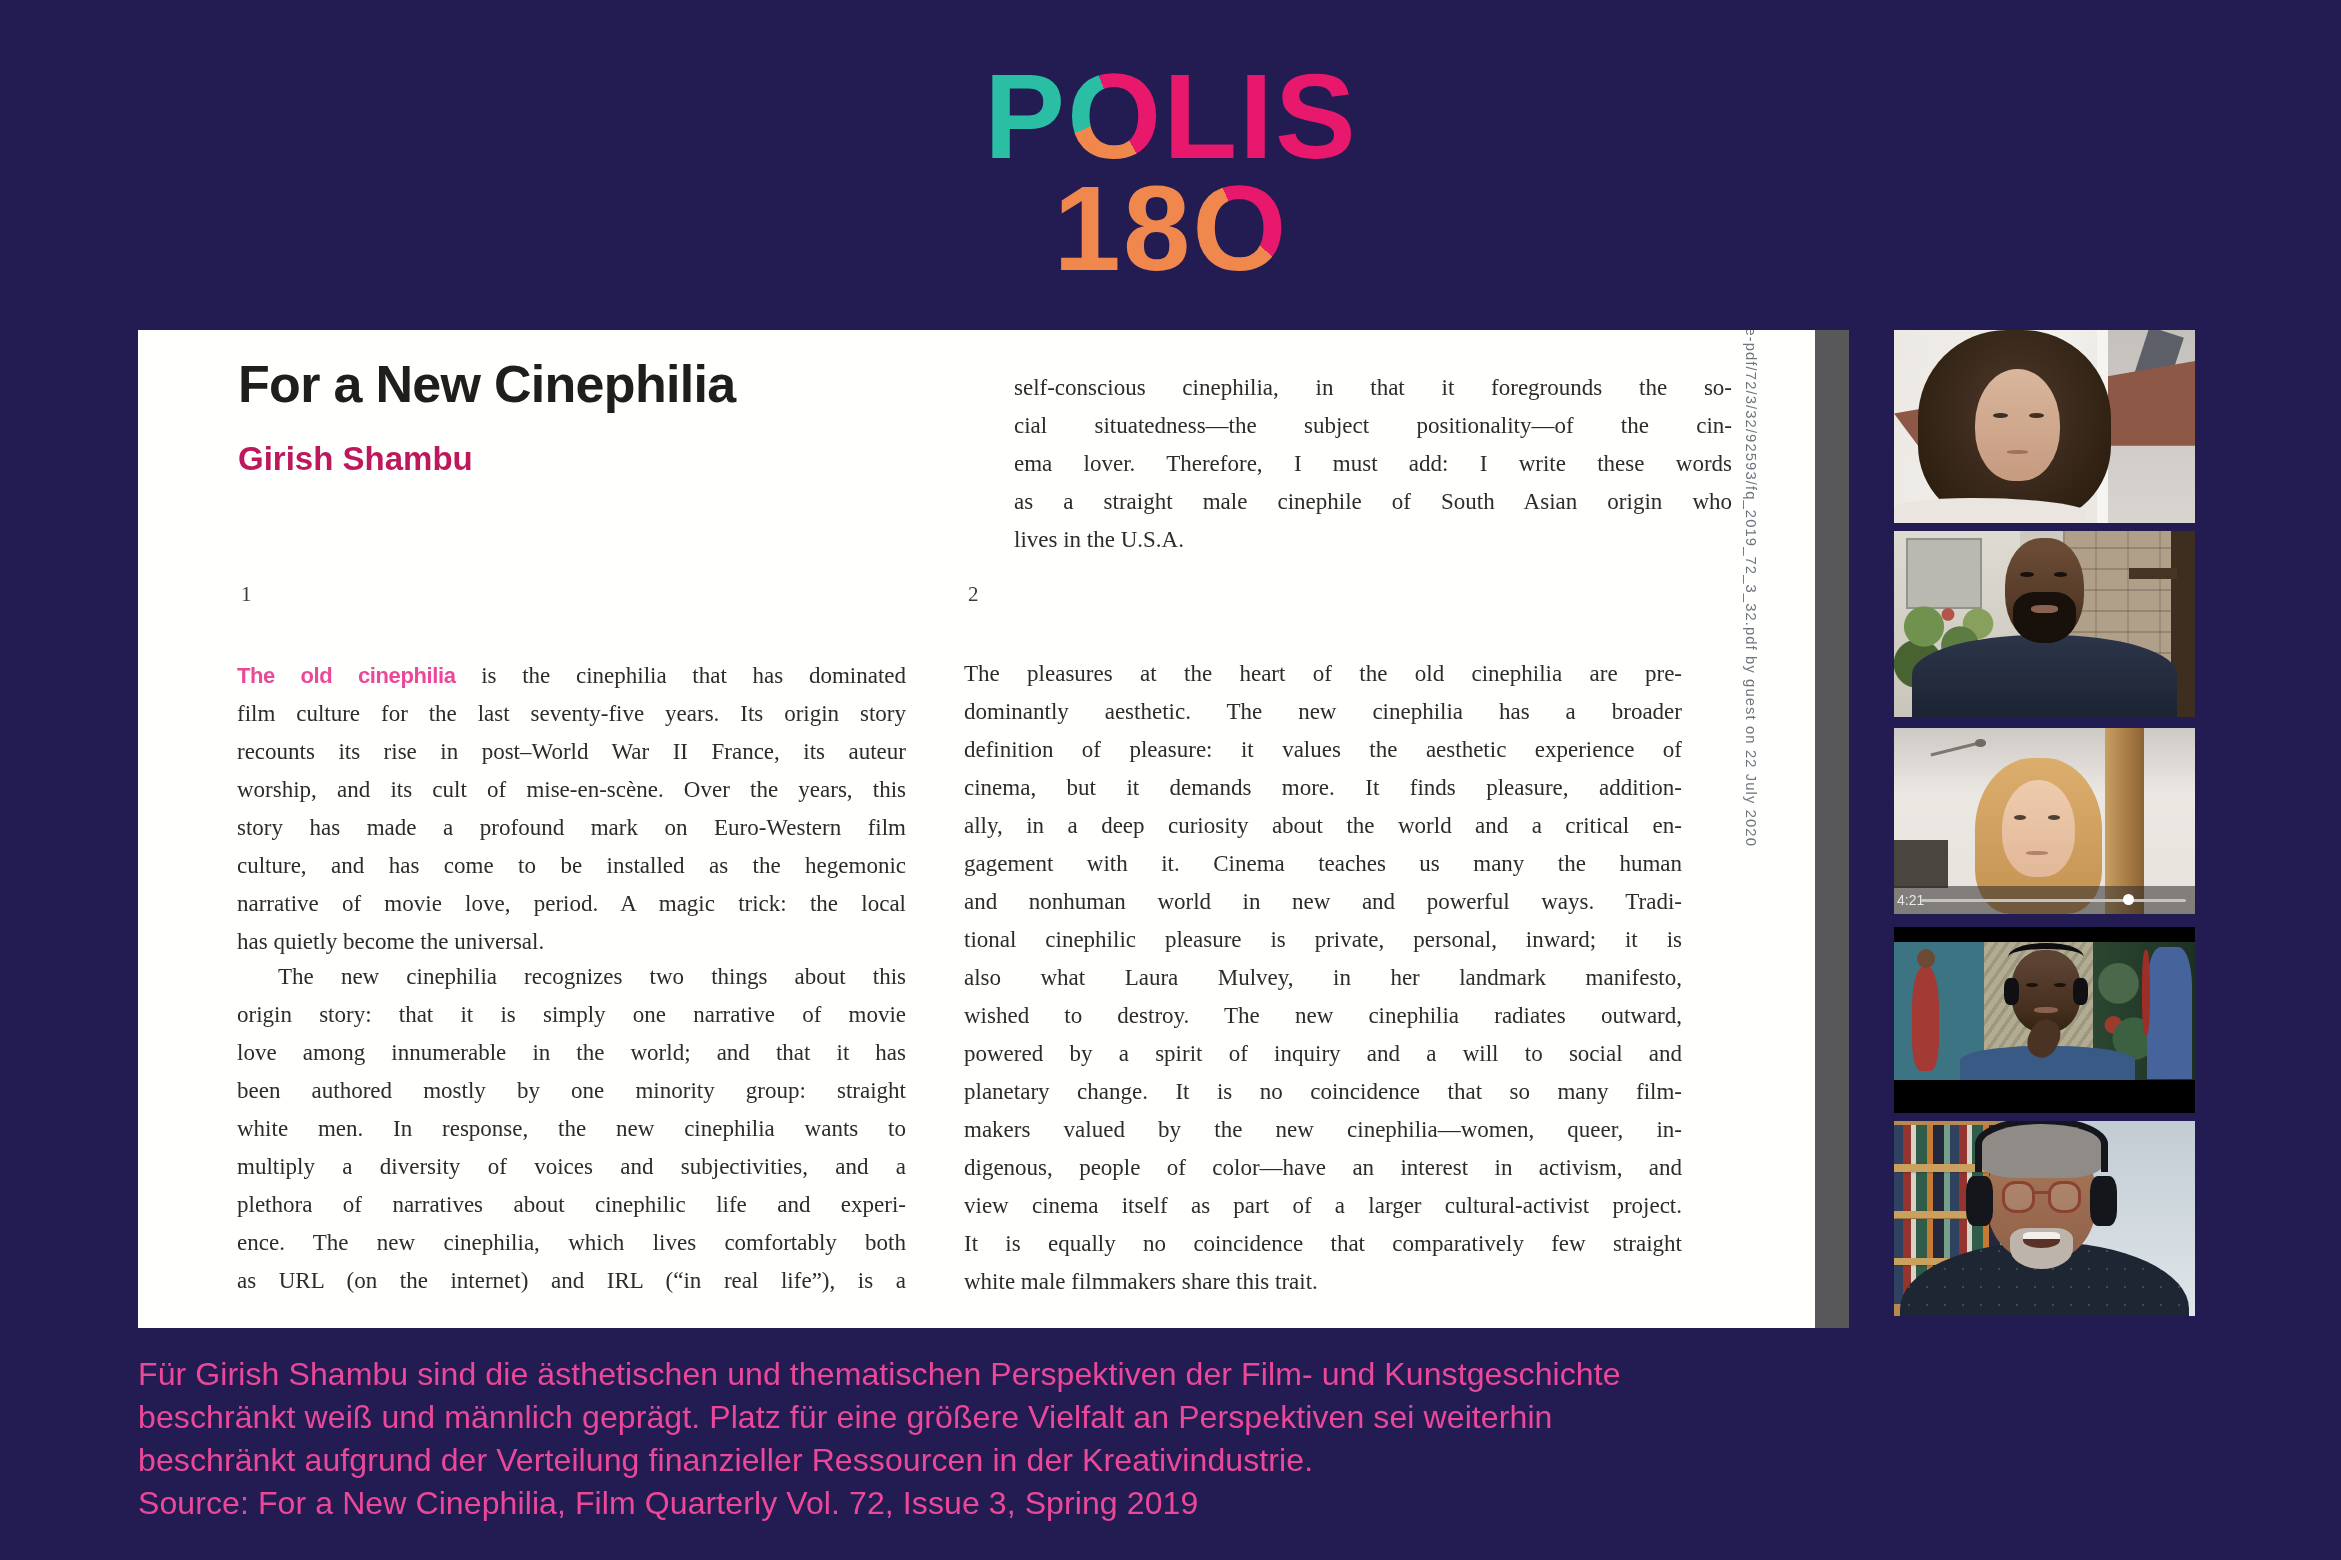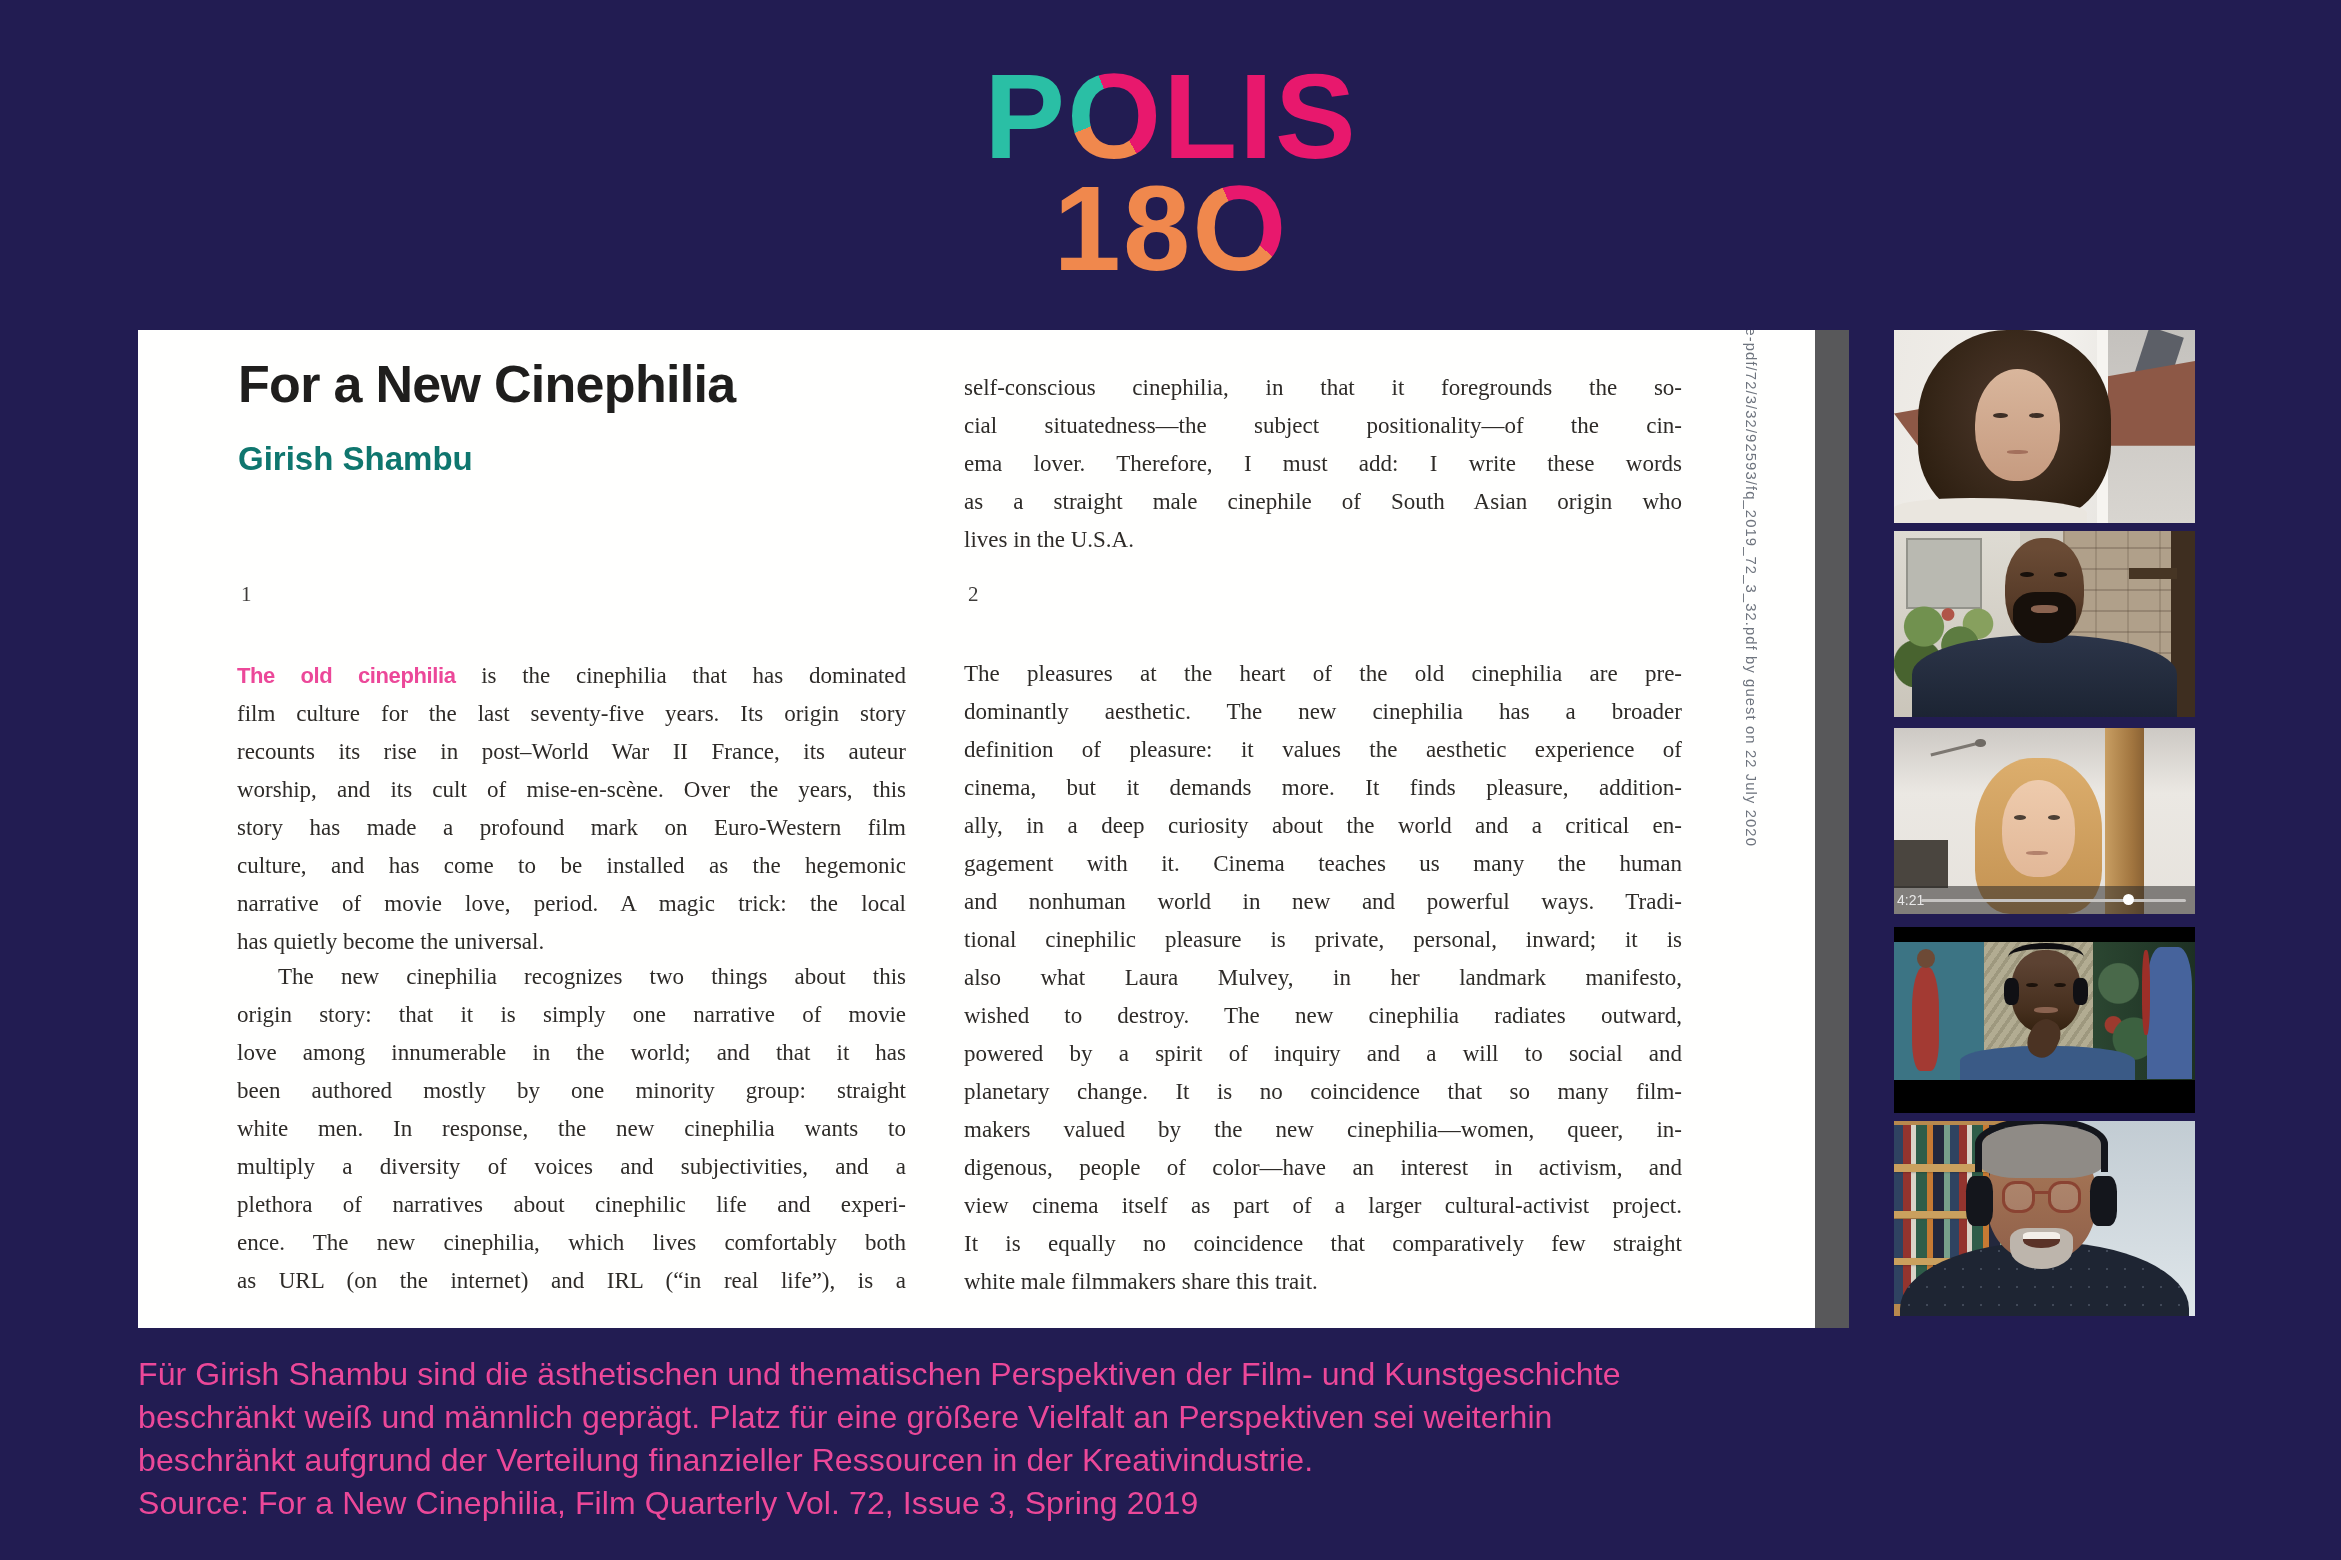--- a/index.html
+++ b/index.html
@@ -16,28 +16,28 @@
   #logo .lg-o-polis{background:conic-gradient(from 0deg,#e8186d 0deg 150deg,#f0884d 150deg 247deg,#2abfa5 247deg 338deg,#e8186d 338deg 360deg);
         -webkit-background-clip:text;background-clip:text;color:transparent;}
   #logo .lg-o-180{background:conic-gradient(from 0deg,#e8186d 0deg 132deg,#f0884d 132deg 336deg,#e8186d 336deg 360deg);
         -webkit-background-clip:text;background-clip:text;color:transparent;}
 
   
   #page{position:absolute;left:138px;top:330px;width:1677px;height:998px;background:#fffffe;overflow:hidden;}
   #doc-title{position:absolute;left:100px;top:24px;margin:0;font-size:52px;font-weight:bold;
              color:#1f1e1d;letter-spacing:-0.7px;font-family:"Liberation Sans",sans-serif;}
   #doc-author{position:absolute;left:100px;top:110px;margin:0;font-size:33px;font-weight:bold;
-             color:#0f766e;font-family:"Liberation Sans",sans-serif;}
+             color:#be185d;font-family:"Liberation Sans",sans-serif;}
   .marker{position:absolute;top:252px;font-family:"Liberation Serif",serif;font-size:21px;color:#3d3b39;}
   #marker1{left:103px;}
   #marker2{left:830px;}
   .para{position:absolute;font-family:"Liberation Serif",serif;font-size:23px;line-height:38px;color:#2e2b28;}
   #col1p1{left:99px;top:327px;width:669px;}
   #col1p2{left:99px;top:628px;width:669px;}
-  #col2p1{left:826px;top:39px;width:718px;}
+  #col2p1{left:876px;top:39px;width:718px;}
   #col2p2{left:826px;top:325px;width:718px;}
   .tl{text-align:justify;text-align-last:justify;}
   .tl.end{text-align-last:left;}
   .lead{font-family:"Liberation Sans",sans-serif;font-weight:bold;font-size:22px;letter-spacing:-0.4px;color:#ec4899;}
   #watermark{position:absolute;left:1596px;top:-7px;height:576px;width:25px;
              writing-mode:vertical-rl;font-family:"Liberation Sans",sans-serif;
              font-size:14.8px;letter-spacing:1.1px;color:#6e747e;white-space:nowrap;}
   #scrollbar{position:absolute;left:1815px;top:330px;width:34px;height:998px;background:#58585a;}
 
   

